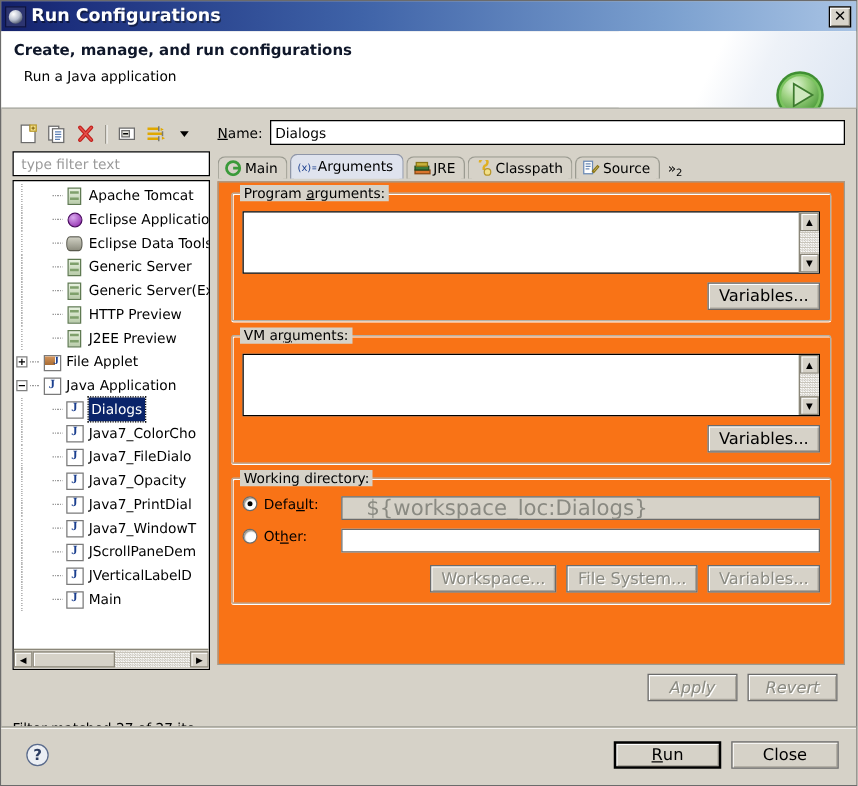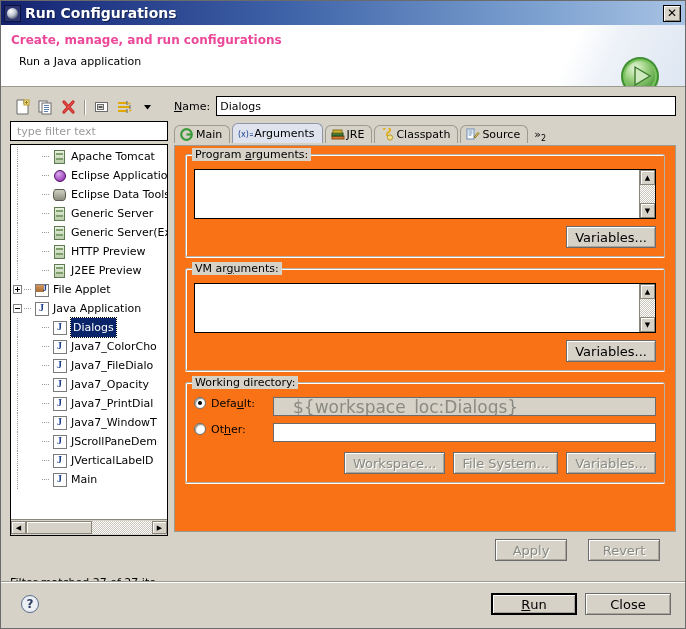--- a/index.html
+++ b/index.html
@@ -25,21 +25,21 @@
   .close-btn{width:18px;height:17px;margin-right:2px;background:#d8d4ca;
     border:1px solid #000;box-shadow:inset 1px 1px 0 #fff,inset -1px -1px 0 #8a8679;
     display:flex;align-items:center;justify-content:center;
     font-size:12px;font-weight:bold;line-height:1;color:#000;cursor:pointer;box-sizing:border-box;}
 
   
   .header{height:62px;background:#ffffff;border-bottom:1px solid #9b9b91;position:relative;
     box-sizing:border-box;padding:8px 0 0 10px;overflow:hidden;}
   .header:after{content:"";position:absolute;right:0;top:0;width:190px;height:100%;
     background:linear-gradient(115deg,#ffffff 0%,#ffffff 40%,#eef2f8 60%,#dde6f2 100%);}
-  .hdr-title{font-size:12px;font-weight:bold;color:#ec4899;position:relative;z-index:2;}
+  .hdr-title{font-size:12px;font-weight:bold;color:#0f172a;position:relative;z-index:2;}
   .hdr-sub{font-size:11px;color:#000;margin-top:8px;margin-left:8px;position:relative;z-index:2;}
   .hdr-run{position:absolute;right:22px;top:28px;width:46px;height:46px;z-index:3;}
 
   
   .body{position:absolute;left:0;top:88px;right:0;bottom:0;}
 
   
   .left{position:absolute;left:9px;top:7px;width:158px;bottom:62px;}
   .tree-toolbar{height:22px;display:flex;align-items:center;gap:3px;padding-left:2px;}
   .tb-btn{width:20px;height:19px;display:flex;align-items:center;justify-content:center;cursor:pointer;}
@@ -142,21 +142,21 @@
     border:1px solid #6b6b6b;box-shadow:inset 1px 1px 1px #9a968c;
     margin-right:5px;flex:0 0 auto;position:relative;box-sizing:border-box;cursor:pointer;}
   .radio.on:after{content:"";position:absolute;left:3px;top:3px;width:4px;height:4px;
     border-radius:50%;background:#000;}
   .radio-lbl{font-size:11px;width:62px;flex:0 0 auto;}
   .txt-in{flex:1 1 auto;height:19px;border:1px solid #6b6b6b;box-sizing:border-box;
     font-family:inherit;font-size:17px;padding:0 19px;outline:0;}
   .txt-in.disabled{background:#d6d2c8;color:#8a8a82;}
   .txt-in.enabled{background:#fff;color:#000;}
 
-  .applyrow{position:absolute;right:16px;bottom:5px;display:flex;gap:21px;}
+  .applyrow{position:absolute;right:6px;bottom:5px;display:flex;gap:8px;font-style:italic;}
 
   
   .footer{position:absolute;left:0;right:0;bottom:0;height:46px;background:#d6d2c8;
     border-top:1px solid #9b9b91;box-shadow:inset 0 1px 0 #fff;}
   .help-icon{position:absolute;left:20px;top:13px;width:18px;height:18px;border-radius:50%;
     border:1px solid #5a6b8c;background:#eceff4;color:#2b3c61;font-size:12px;font-weight:bold;
     display:flex;align-items:center;justify-content:center;cursor:pointer;box-sizing:border-box;}
   .footer-btns{position:absolute;right:14px;top:11px;display:flex;gap:8px;}
   .btn.wide{width:86px;}
   .btn.default{border:2px solid #000;}

